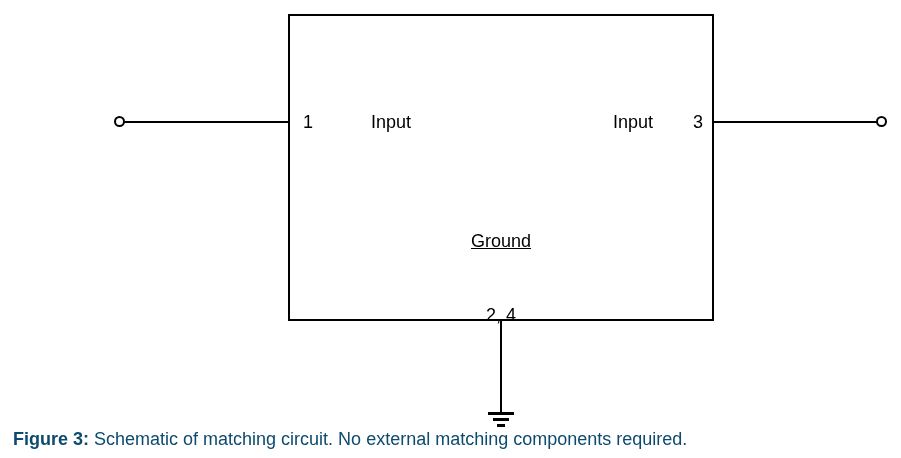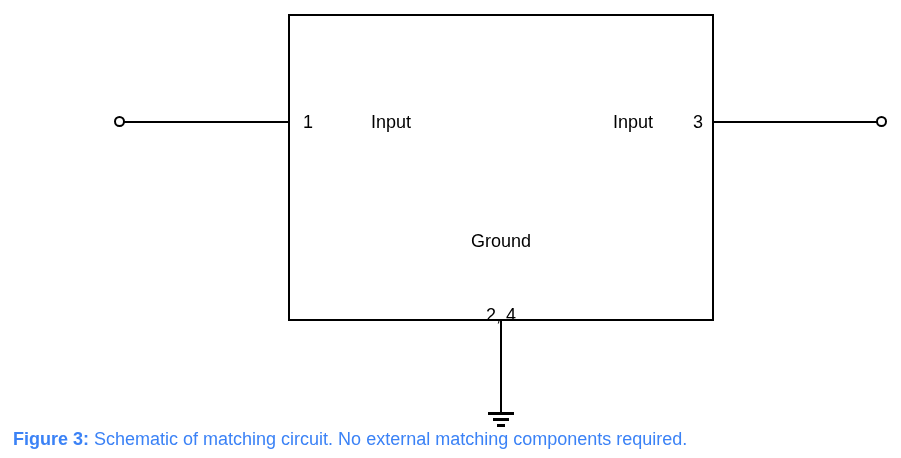--- a/index.html
+++ b/index.html
@@ -51,21 +51,21 @@
   .center-x {
     transform: translateX(-50%);
   }
   .caption {
     position: absolute;
     left: 13px;
     top: 429px;
     font-size: 18px;
     line-height: 1.2;
     white-space: nowrap;
-    color: #3b82f6;
+    color: #0c4a6e;
   }
   .caption .fig-label {
     font-weight: bold;
   }
 </style>
 </head>
 <body>
 
 <div id="canvas">
 
@@ -74,21 +74,21 @@
 
   <div class="wire" style="left:713px; top:121px; width:164px; height:2px;"></div>
   <div class="terminal" style="left:876px; top:116px;"></div>
 
   <div class="box"></div>
 
   <div class="lbl" style="left:303px; top:113px;">1</div>
   <div class="lbl" style="left:335px; top:113px;margin-left:36px;">Input</div>
   <div class="lbl" style="left:613px; top:113px;">Input</div>
   <div class="lbl" style="left:693px; top:113px;">3</div>
-  <div class="lbl center-x" style="left:501px; top:232px;">Ground</div>
+  <div class="lbl center-x" style="left:501px; top:232px;text-decoration:underline;">Ground</div>
   <div class="lbl center-x" style="left:501px; top:294px;margin-top:12px;">2, 4</div>
 
   <div class="wire" style="left:500px; top:320px; width:2px; height:93px;"></div>
 
   <div>
     <div class="wire" style="left:488px; top:412px; width:26px; height:3px;"></div>
     <div class="wire" style="left:493px; top:418px; width:16px; height:3px;"></div>
     <div class="wire" style="left:497px; top:424px; width:8px; height:3px;"></div>
   </div>
 

